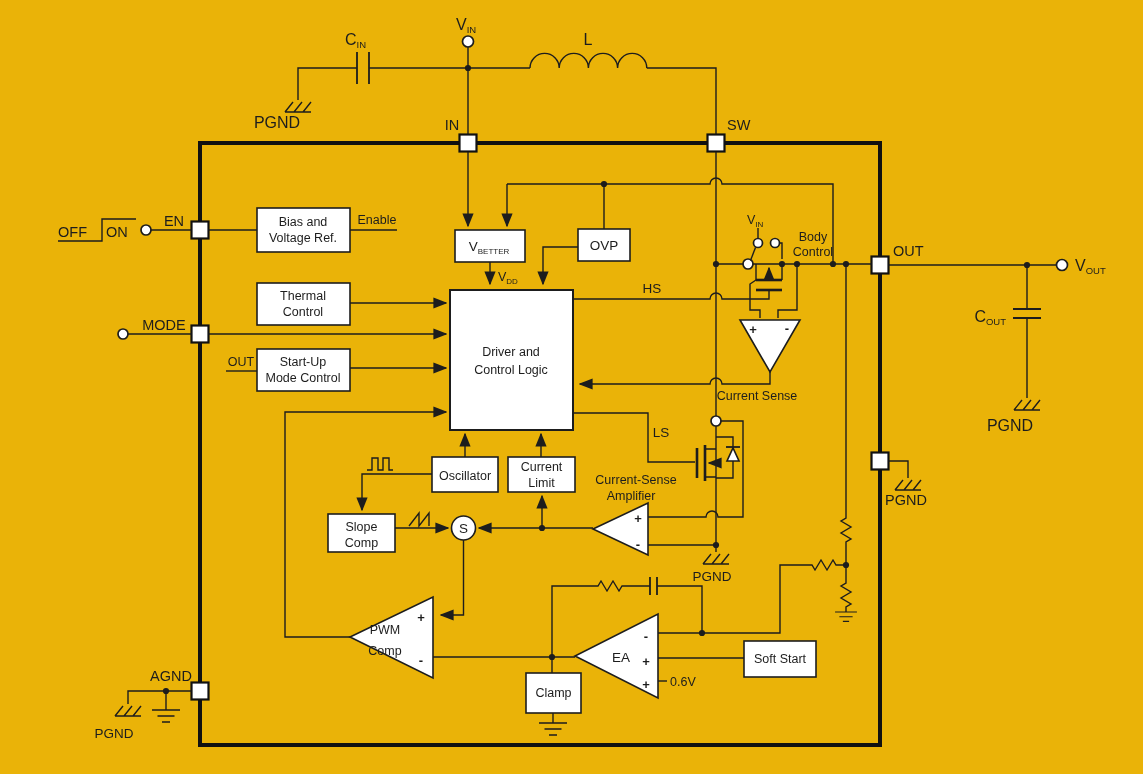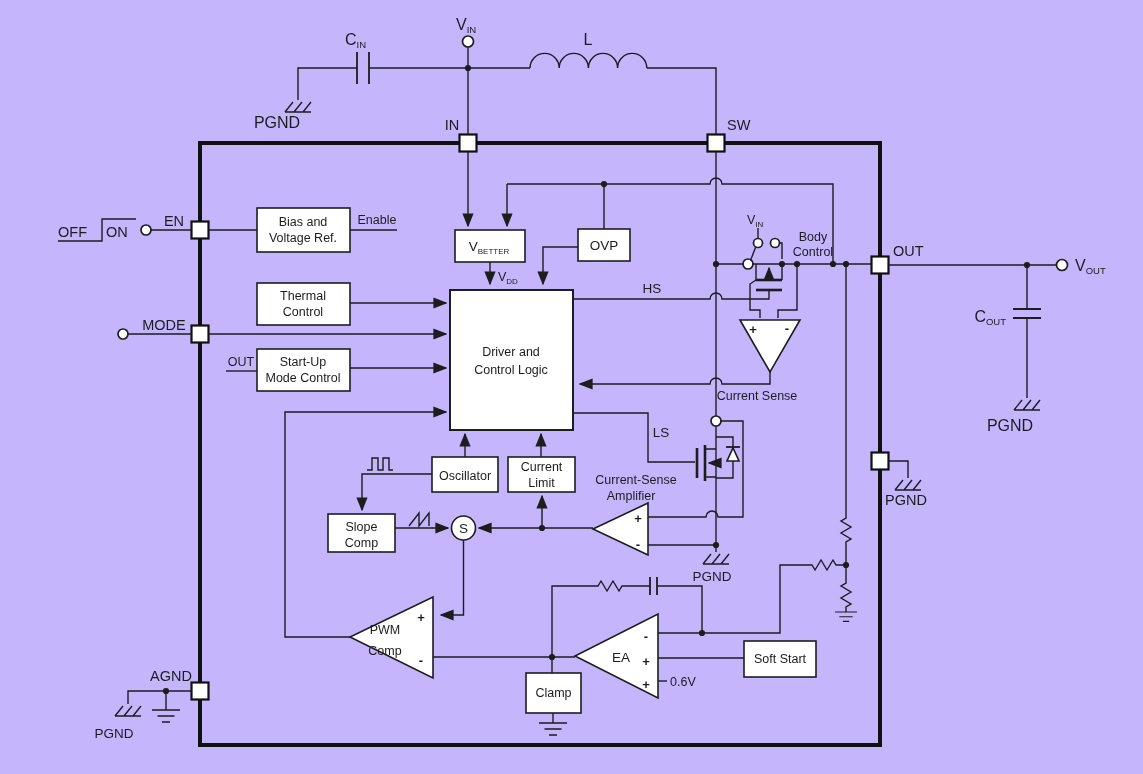--- a/index.html
+++ b/index.html
@@ -1,16 +1,16 @@
 <!DOCTYPE html>
 <html><head>
 <meta charset="utf-8">
 <style>
   html,body{margin:0;padding:0;background:#ffffff;}
-  .stage{position:relative;width:1143px;height:774px;background:#c4b5fd;overflow:hidden;}
+  .stage{position:relative;width:1143px;height:774px;background:#eab308;overflow:hidden;}
   svg{position:absolute;left:0;top:0;}
   .w{stroke:#1d1d1d;stroke-width:1.4;fill:none;}
   .w2{stroke:#1d1d1d;stroke-width:1.8;fill:none;}
   .bar{stroke:#1d1d1d;stroke-width:2.6;fill:none;}
   .ic{stroke:#111111;stroke-width:4;fill:none;}
   .bx{fill:#ffffff;stroke:#1d1d1d;stroke-width:1.6;}
   .bxd{fill:#ffffff;stroke:#1d1d1d;stroke-width:2;}
   .pin{fill:#ffffff;stroke:#111111;stroke-width:2.2;}
   .term{fill:#ffffff;stroke:#1d1d1d;stroke-width:1.7;}
   .dot{fill:#1d1d1d;stroke:none;}

